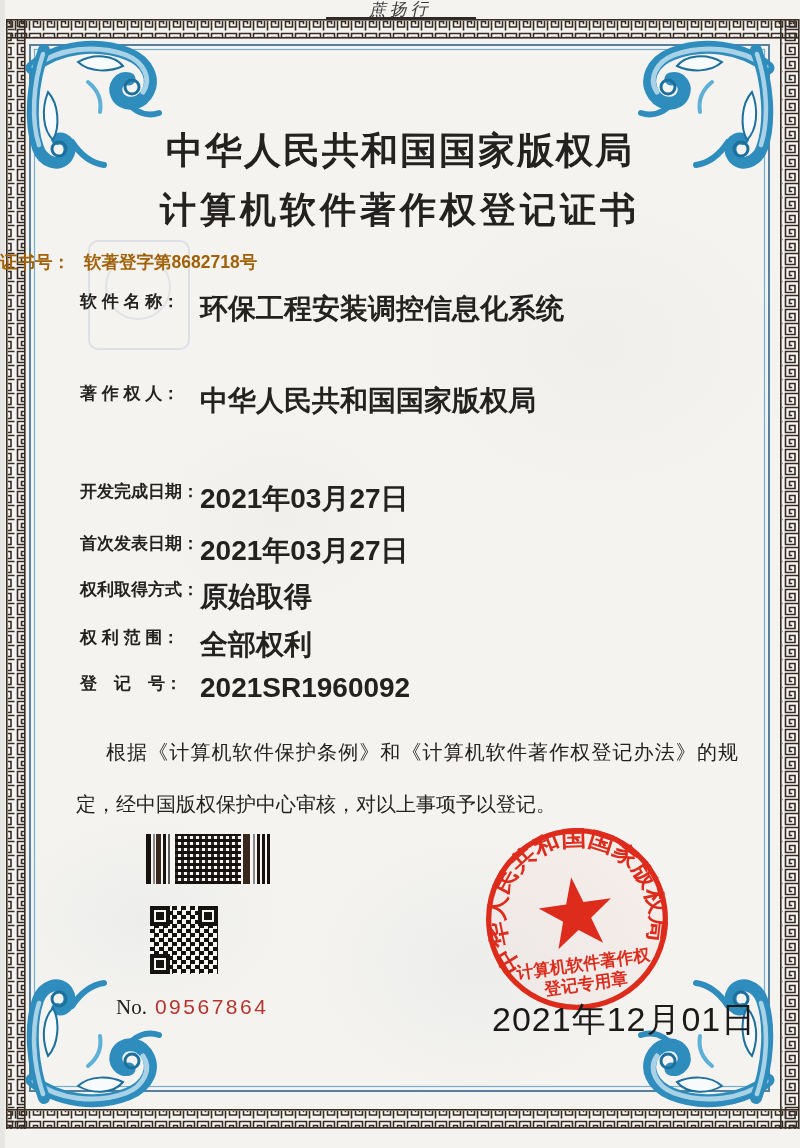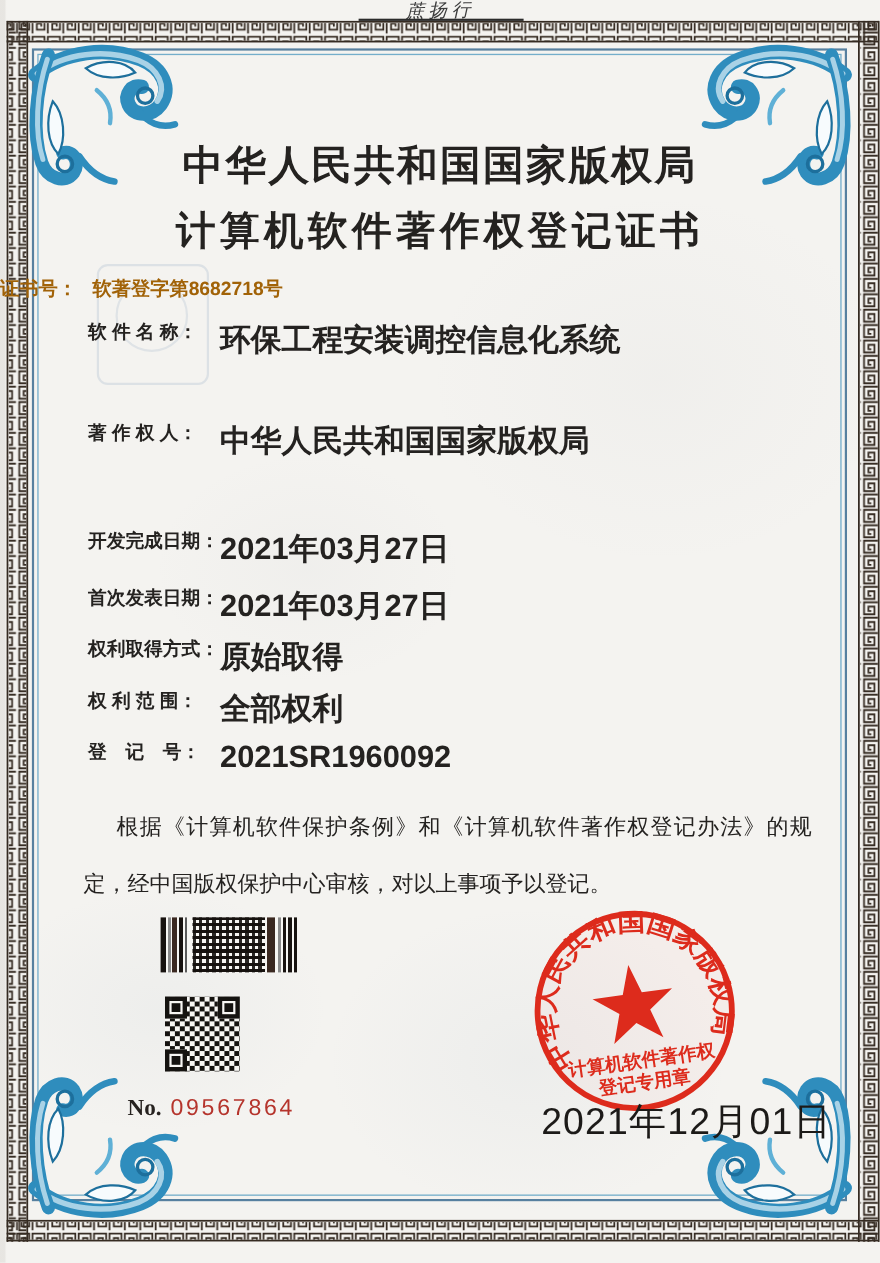--- a/index.html
+++ b/index.html
@@ -94,21 +94,21 @@
   }
   .qr-finder{position:absolute;width:12px;height:12px;border:4px solid #151310;background:#f7f6f3;}
   .qr-finder i{position:absolute;left:2px;top:2px;width:8px;height:8px;background:#151310;}
   .qr-finder.tl{left:0;top:0;}
   .qr-finder.tr{right:0;top:0;}
   .qr-finder.bl{left:0;bottom:0;}
   .serial-line{
     position:absolute;left:116px;top:995px;font-size:21px;white-space:nowrap;
   }
   .serial-line .no-label{
-    font-family:"Liberation Serif","DejaVu Serif",serif;color:#26221f;font-weight:bold;margin-right:8px;
+    font-family:"Liberation Serif","DejaVu Serif",serif;color:#26221f;font-weight:normal;margin-right:8px;
   }
   .serial-line .no-value{
     color:#b5342c;font-weight:normal;letter-spacing:2.5px;
   }
   .seal-svg{position:absolute;left:481px;top:823px;transform:rotate(-8deg);}
   .issue-date{
     position:absolute;left:492px;top:997px;
     font-size:34px;font-weight:normal;letter-spacing:1px;color:#1c1a18;
   }
 </style>

